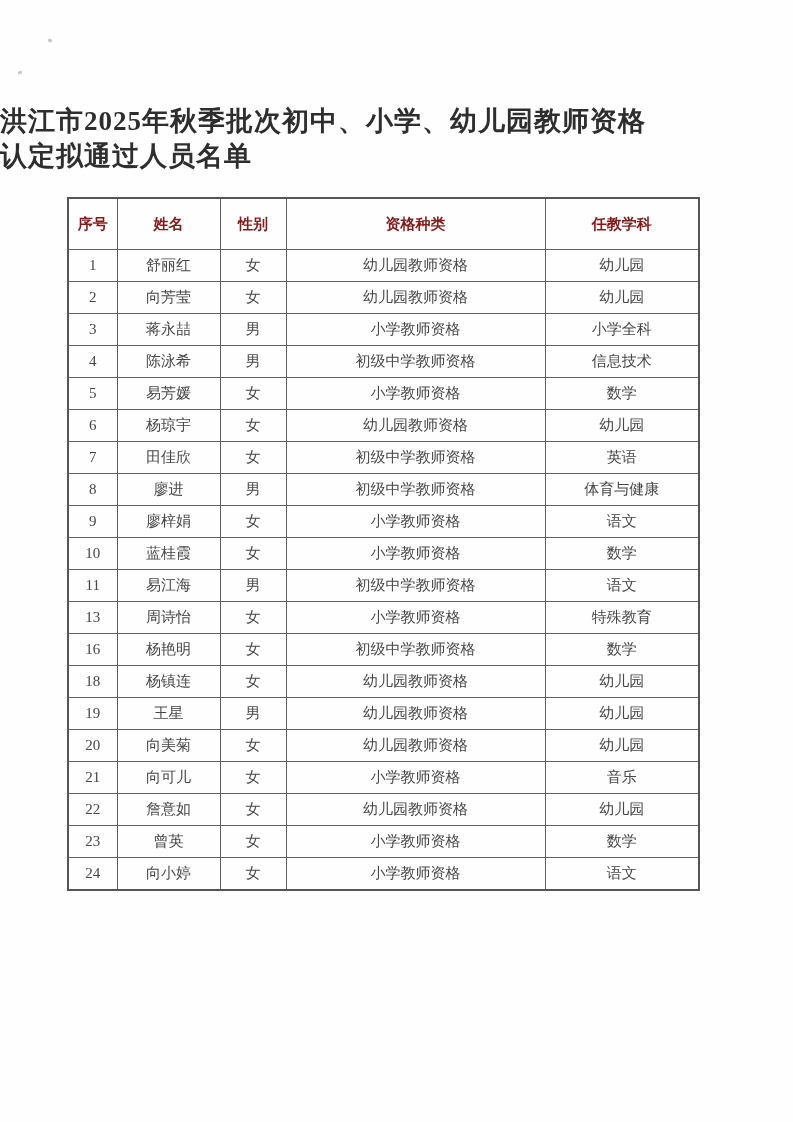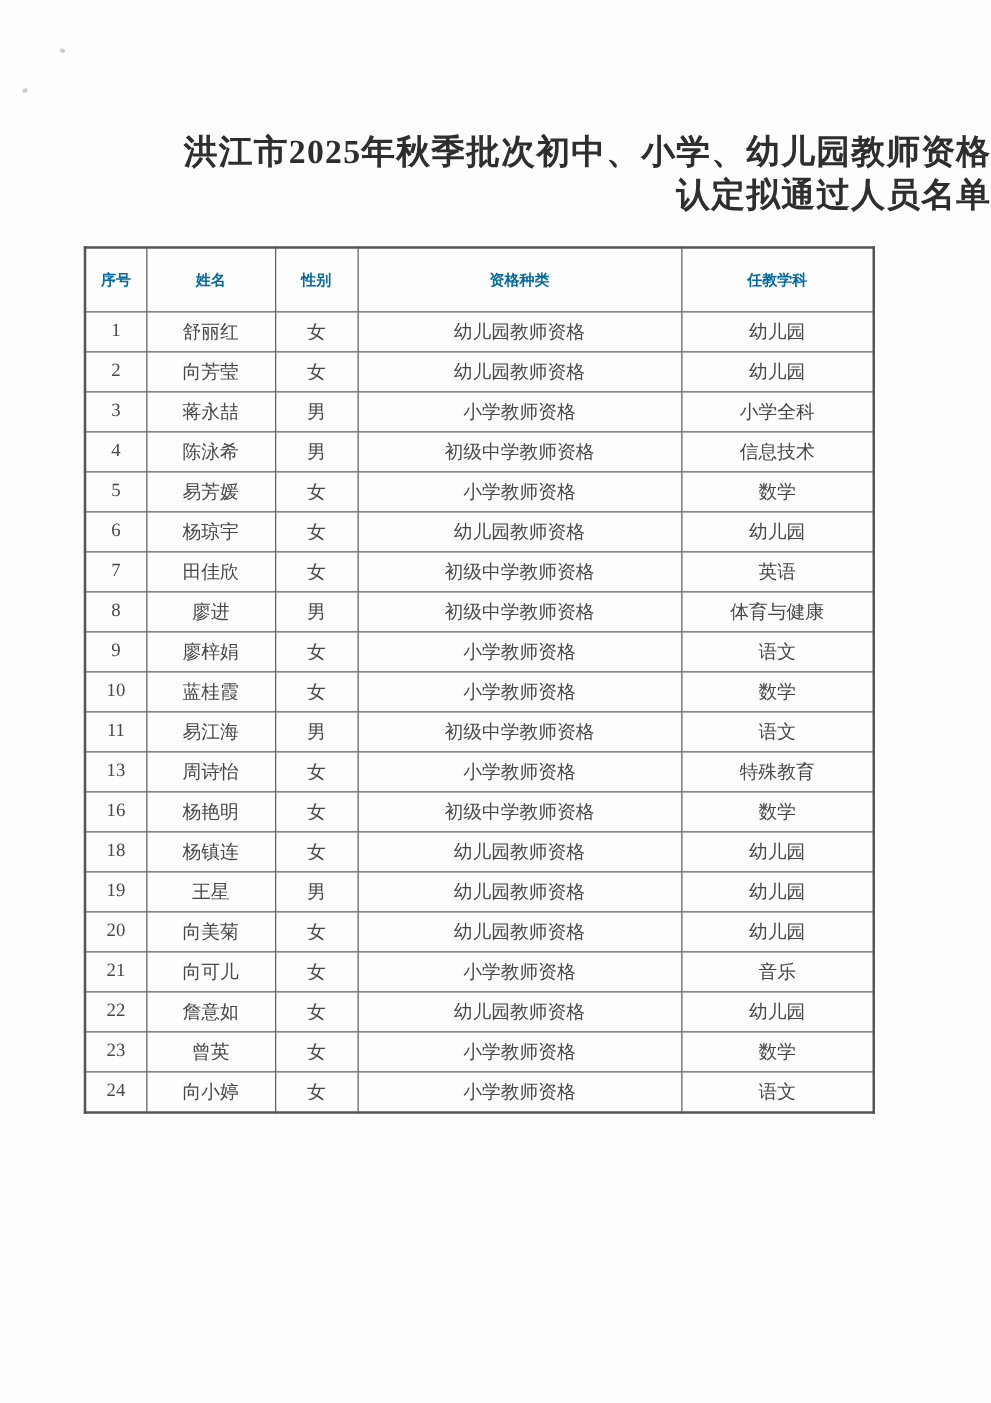--- a/index.html
+++ b/index.html
@@ -23,21 +23,21 @@
     opacity: .55;
     border-radius: 1px;
   }
   .speck-1 { left: 48px; top: 39px; width: 4px; height: 3px; transform: rotate(24deg); }
   .speck-2 { left: 18px; top: 71px; width: 4px; height: 3px; transform: rotate(-18deg); }
   .doc-title {
     position: absolute;
     top: 104px;
     left: 0;
     width: 100%;
-    text-align: right;
+    text-align: left;
     font-size: 27px;
     font-weight: bold;
     color: #2e2e2e;
     line-height: 35px;
     letter-spacing: 1px;
   }
   .qual-table {
     position: absolute;
     left: 67px;
     top: 197px;
@@ -55,23 +55,23 @@
   .qual-table th, .qual-table td {
     border: 1px solid #5f5f5f;
     text-align: center;
     vertical-align: middle;
     padding: 0;
     overflow: hidden;
     white-space: nowrap;
   }
   .qual-table thead th {
     height: 50px;
-    font-size: 12px;
+    font-size: 15px;
     font-weight: bold;
-    color: #0369a1;
+    color: #7f1d1d;
   }
   .qual-table tbody td {
     height: 31px;
     font-weight: normal;
   }
   .qual-table { border: 2px solid #555; }
 </style>
 </head>
 <body>
 

